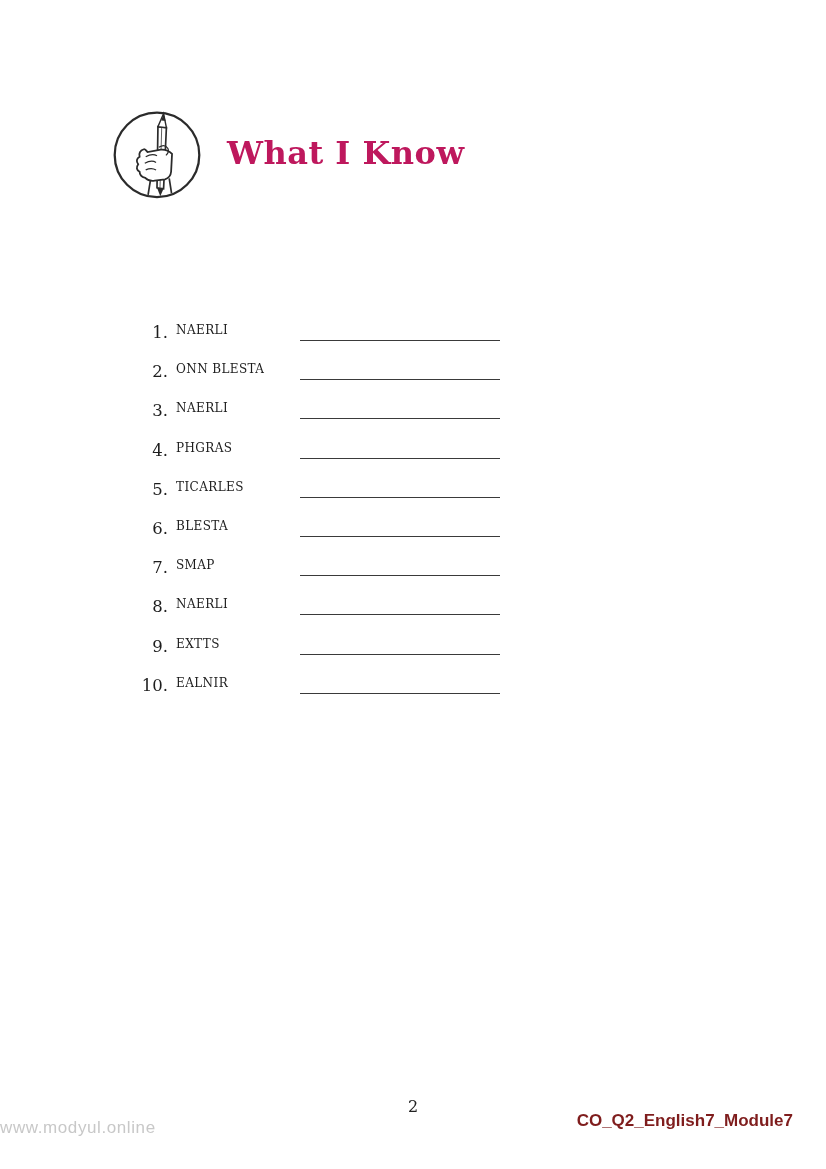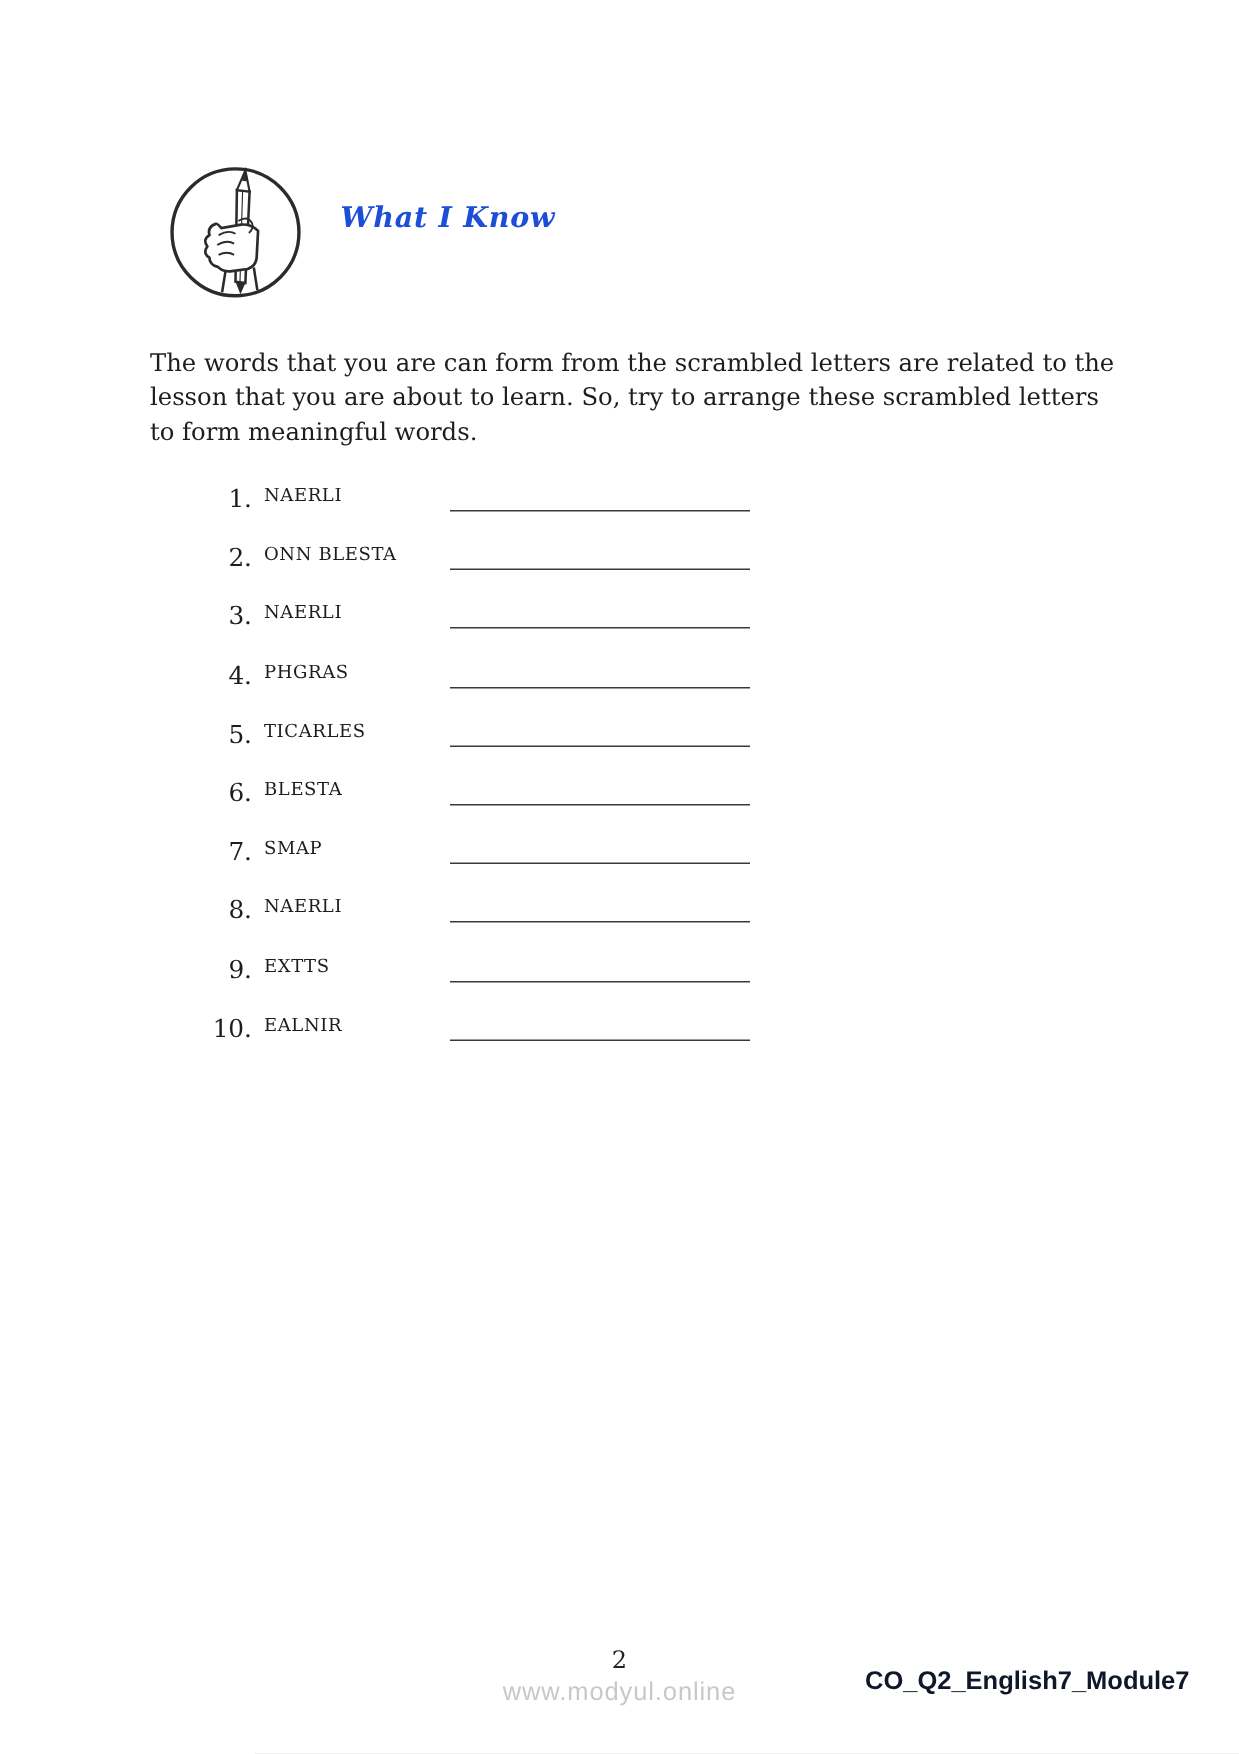--- a/index.html
+++ b/index.html
@@ -19,25 +19,24 @@
     left: 110px;
     top: 106px;
     width: 94px;
     height: 94px;
   }
 
   .heading {
     position: absolute;
     left: 227px;
     top: 134px;
-    font-size: 19px;
+    font-size: 32px;
     font-weight: bold;
-    font-style: italic;
     letter-spacing: 0.5px;
-    color: #1d4ed8;
+    color: #be185d;
   }
 
   .instructions {
     position: absolute;
     left: 100px;
     top: 230px;
     width: 660px;
     font-size: 16.2px;
     line-height: 23px;
     color: #1d1d1d;
@@ -84,34 +83,33 @@
     width: 826px;
     text-align: center;
     font-size: 16px;
     color: #222;
   }
   .watermark {
     position: absolute;
     left: 0;
     top: 1118px;
     width: 826px;
-    text-align: center;
     font-family: "Liberation Sans", sans-serif;
     font-size: 17px;
     letter-spacing: 0.6px;
     color: #c8c8c8;
   }
   .module-code {
     position: absolute;
     top: 1111px;
     right: 33px;
     font-family: "Liberation Sans", sans-serif;
     font-size: 17px;
     font-weight: bold;
-    color: #0f172a;
+    color: #7f1d1d;
   }
 </style>
 </head>
 <body>
 
 <div id="page">
 
   <div class="icon-wrap">
     <svg viewBox="0 0 100 100" width="94" height="94" aria-hidden="true">
       <circle cx="50" cy="52" r="45" fill="#ffffff" stroke="#2b2b2b" stroke-width="2.4"></circle>
@@ -131,25 +129,20 @@
       <path d="M38 68 q6 -3 11 0" fill="none" stroke="#2b2b2b" stroke-width="1.3"></path>
       <path d="M52 44 q6 -4 9.5 1 q2 4 -2 7.5" fill="none" stroke="#2b2b2b" stroke-width="1.3"></path>
 
       <path d="M43 79 l-2.5 15.5" fill="none" stroke="#2b2b2b" stroke-width="1.8"></path>
       <path d="M63 77 l2.5 16" fill="none" stroke="#2b2b2b" stroke-width="1.8"></path>
     </svg>
   </div>
 
   <div class="heading">What I Know</div>
 
-  <div class="instructions">
-    <div>The words that you are can form from the scrambled letters are related to the</div>
-    <div>lesson that you are about to learn. So, try to arrange these scrambled letters</div>
-    <div>to form meaningful words.</div>
-  </div>
 
   <div class="quiz-list">
     <div class="quiz-row">
       <span class="quiz-num">1.</span>
       <span class="quiz-word">NAERLI</span>
       <span class="answer-blank"></span>
     </div>
 
     <div class="quiz-row">
       <span class="quiz-num">2.</span>

